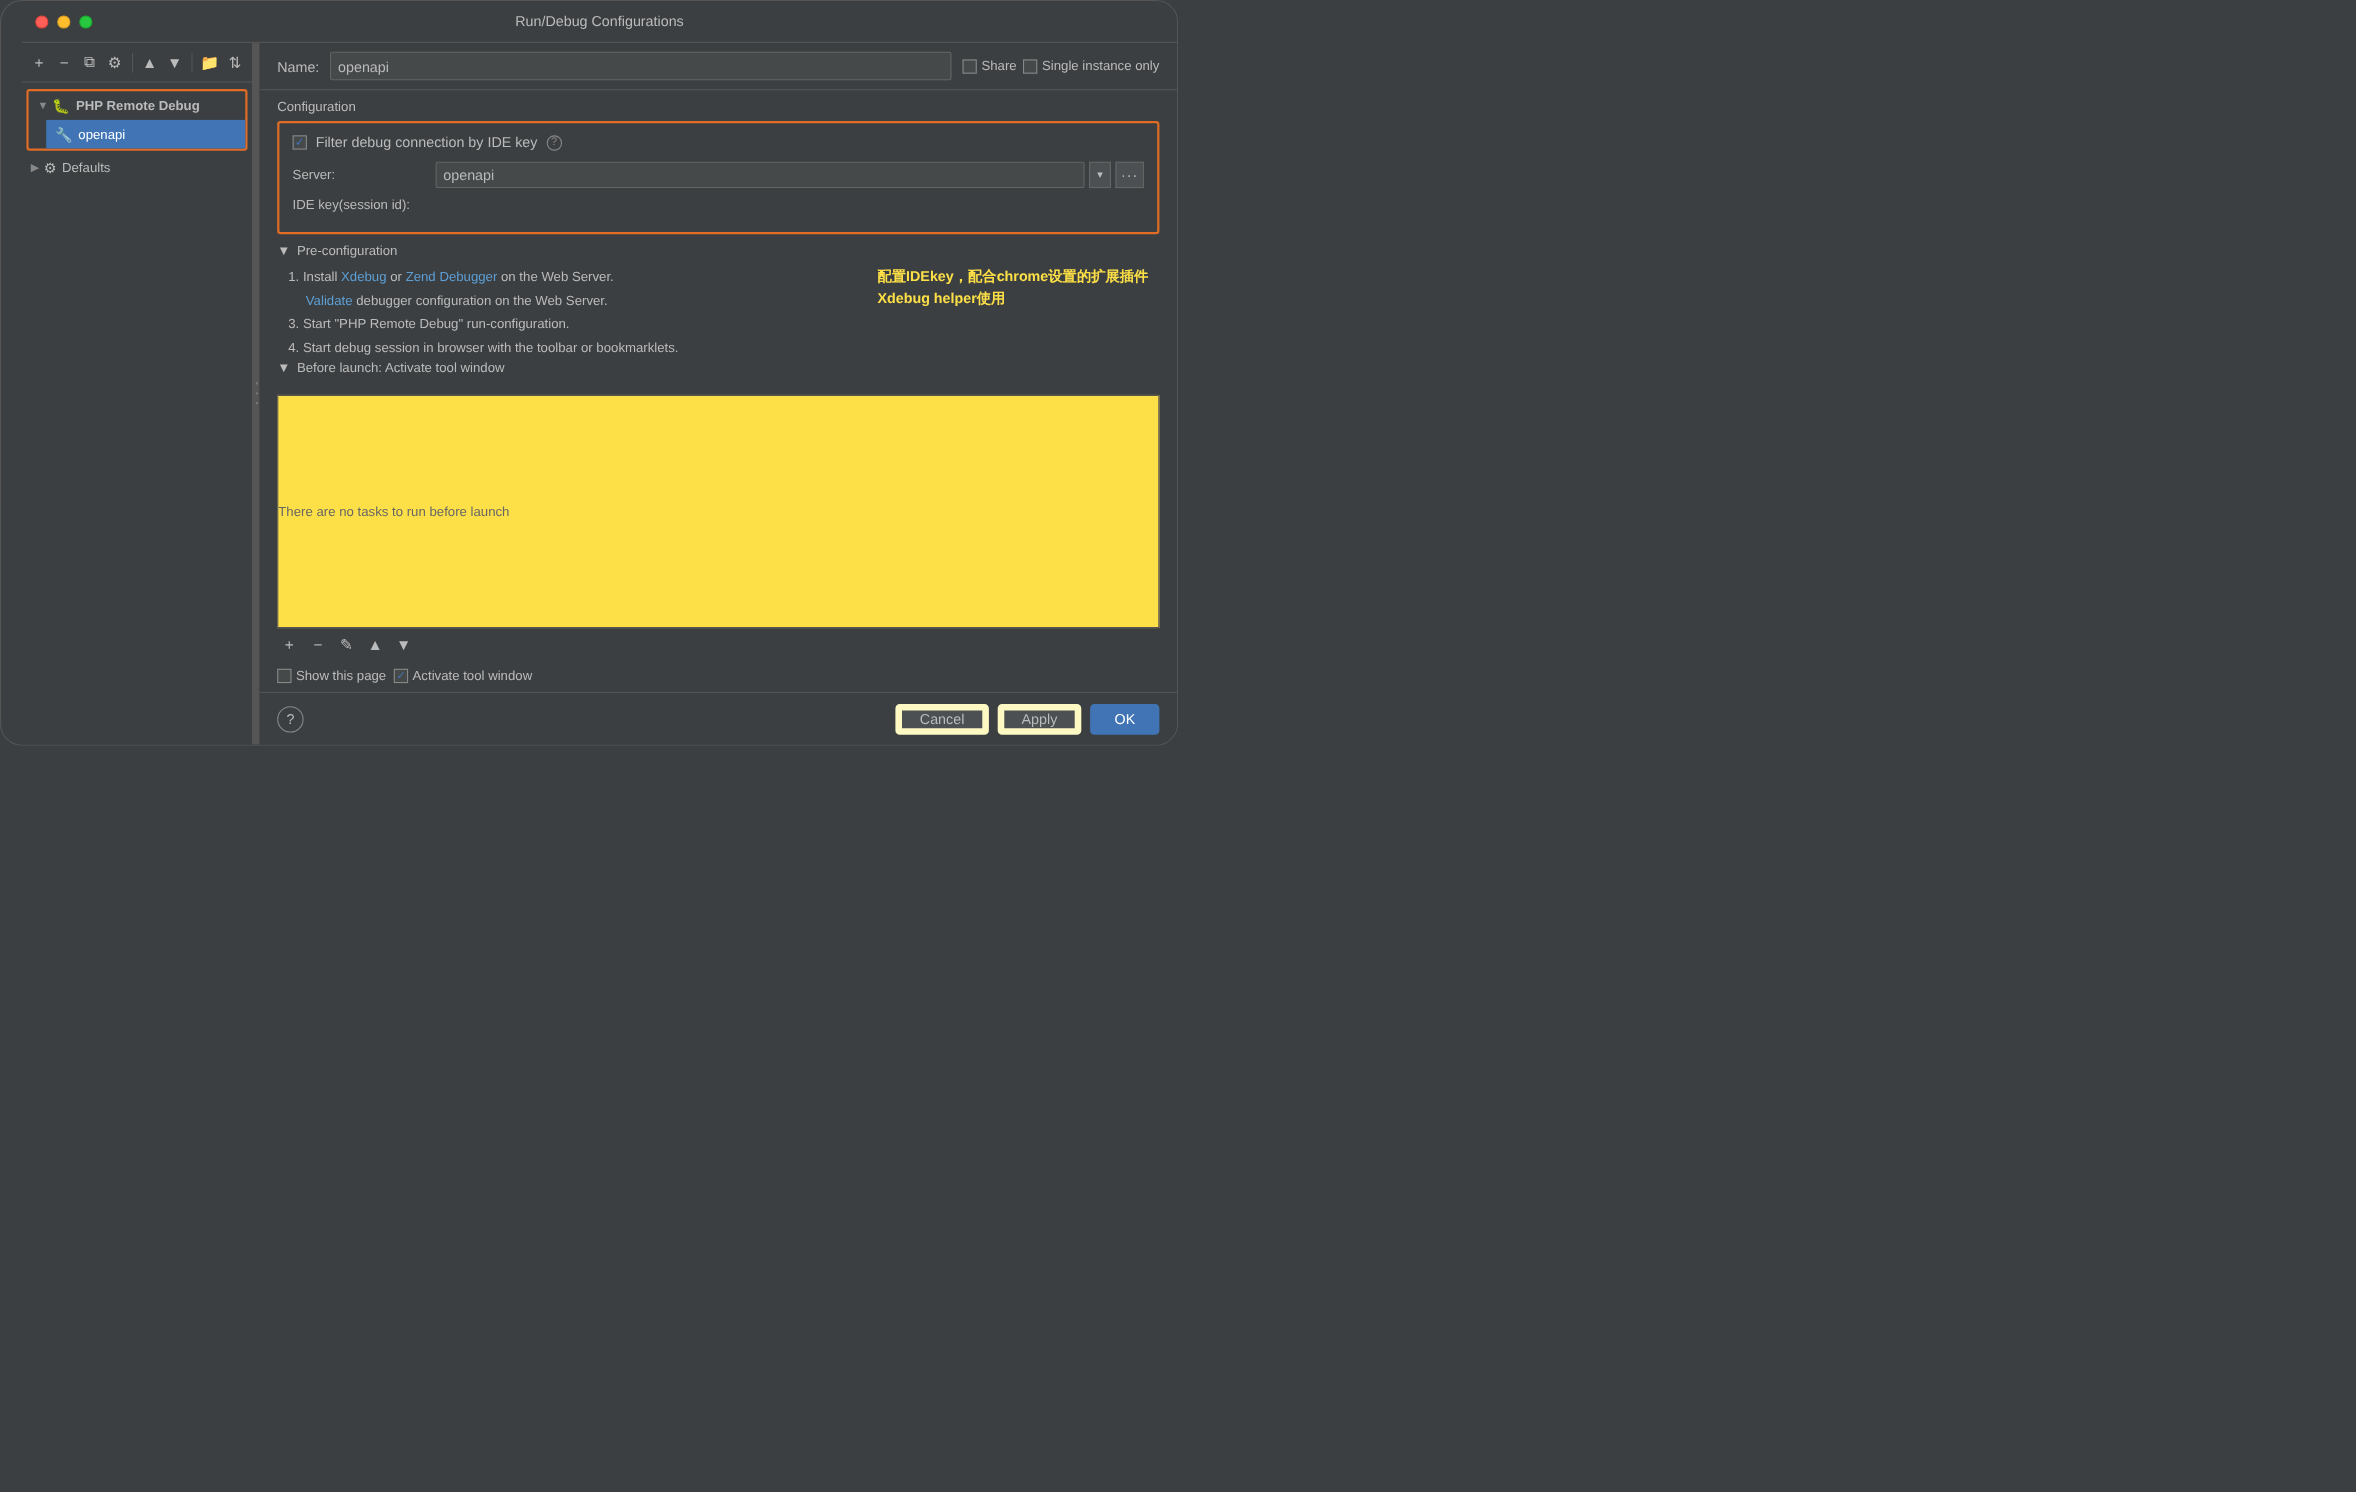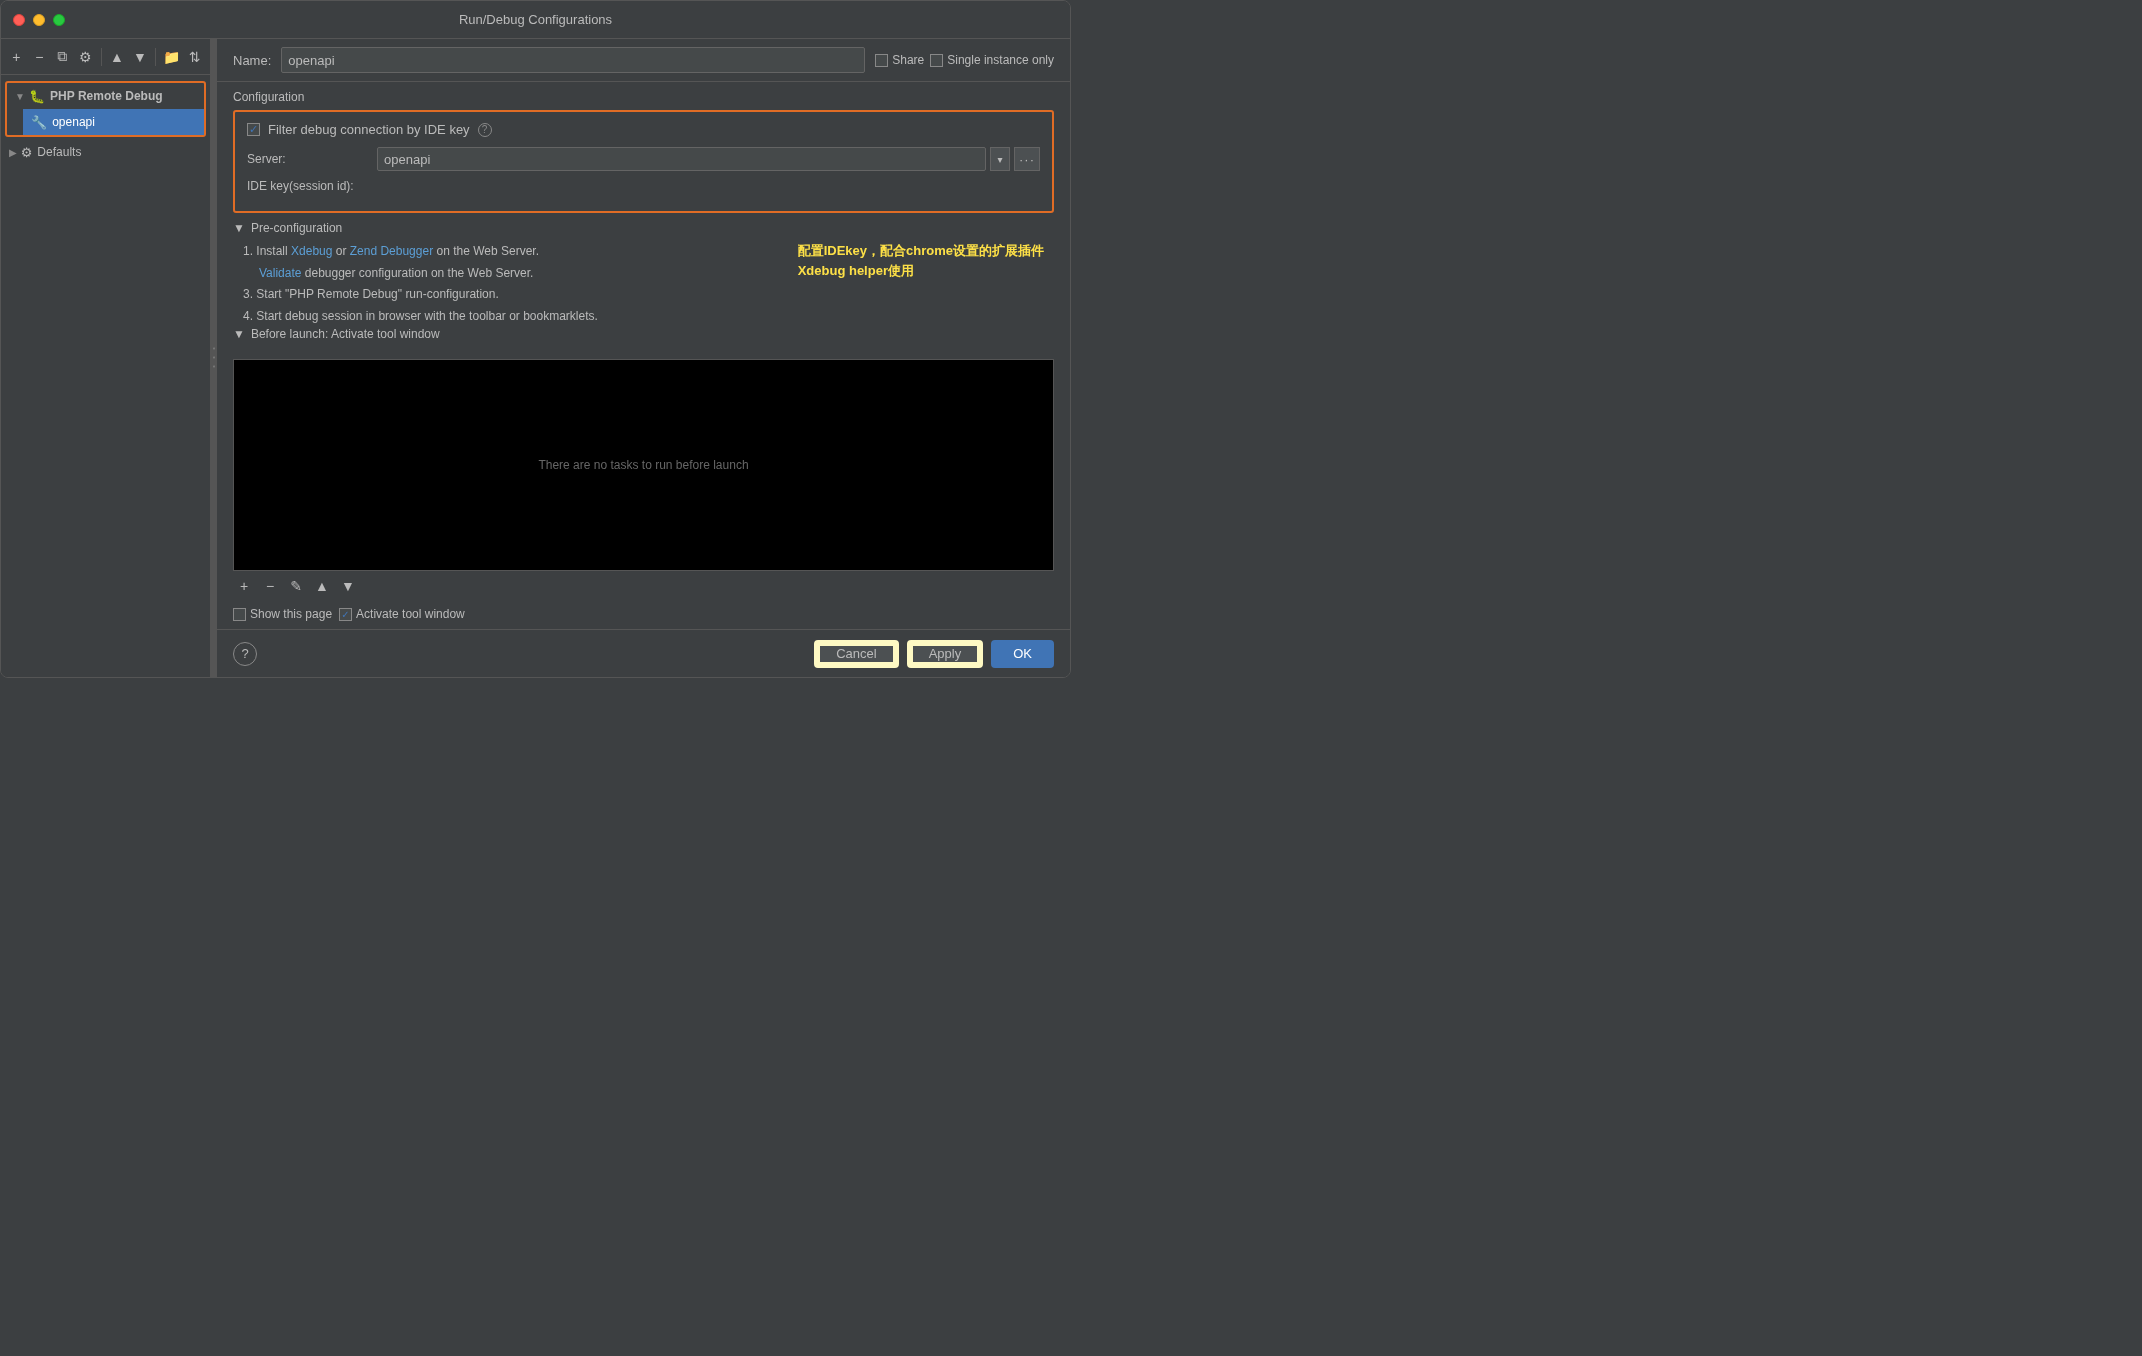--- a/index.html
+++ b/index.html
@@ -9,25 +9,26 @@
       font-size: 13px;
       color: #bbbbbb;
       width: 1071px;
       height: 678px;
       overflow: hidden;
     }
     .window {
       width: 1071px;
       height: 678px;
       background: #3c3f41;
-      border-radius: 8px;
+      border-radius: 20px;
       overflow: hidden;
       display: flex;
       flex-direction: column;
       border: 1px solid #555;
+      padding-left: 19px;
     }
     .title-bar {
       background: #3c3f41;
       height: 38px;
       display: flex;
       align-items: center;
       justify-content: center;
       position: relative;
       border-bottom: 1px solid #555;
       flex-shrink: 0;
@@ -319,24 +320,23 @@
     .before-launch-section {
       padding: 0 16px;
       flex: 1;
       display: flex;
       flex-direction: column;
       min-height: 0;
     }
     .before-launch-area {
       flex: 1;
       border: 1px solid #555;
-      background: #000000;
-      display: flex;
-      align-items: center;
-      justify-content: center;
+      background: #fde047;
+      display: flex;
+      align-items: center;
       color: #666;
       font-size: 12px;
       min-height: 80px;
       margin-top: 12px;
     }
     .before-launch-toolbar {
       display: flex;
       align-items: center;
       gap: 4px;
       padding: 4px 0;

